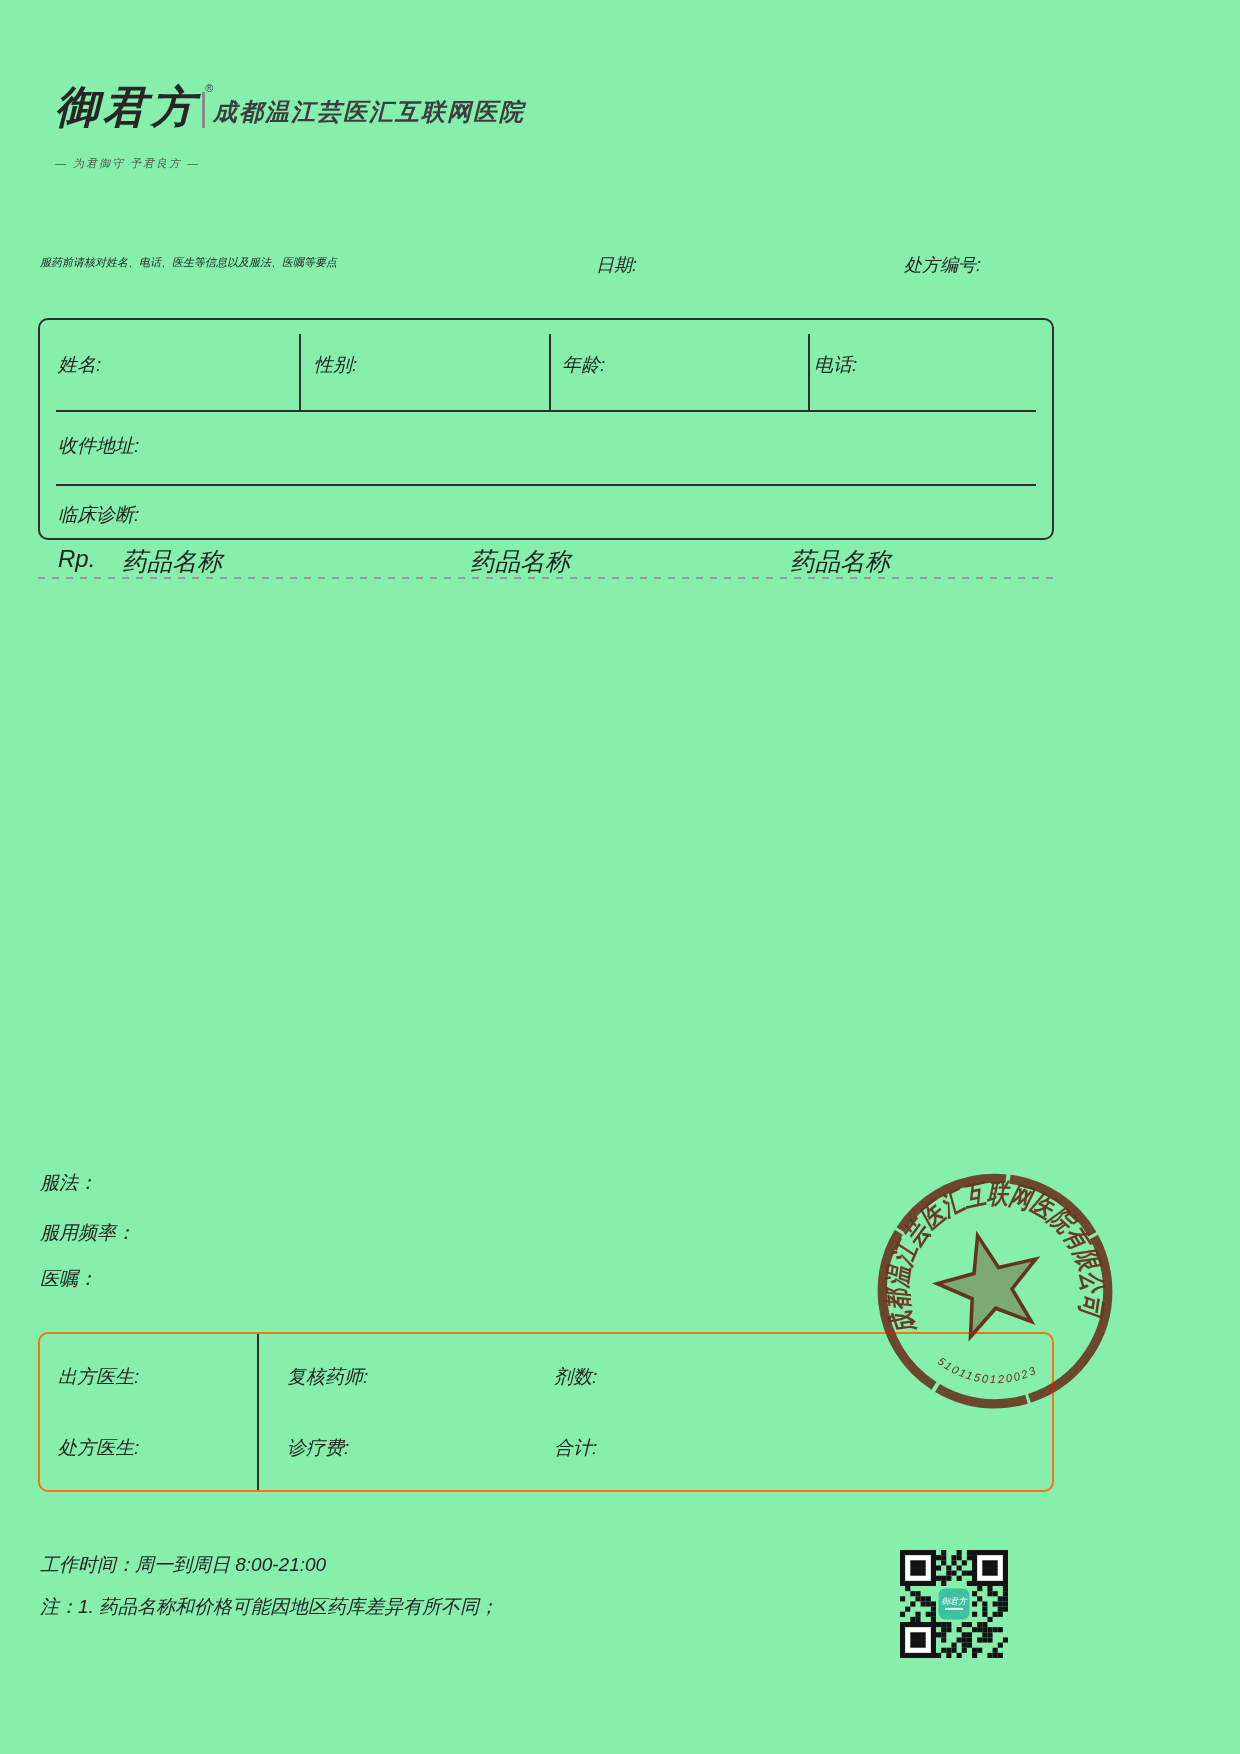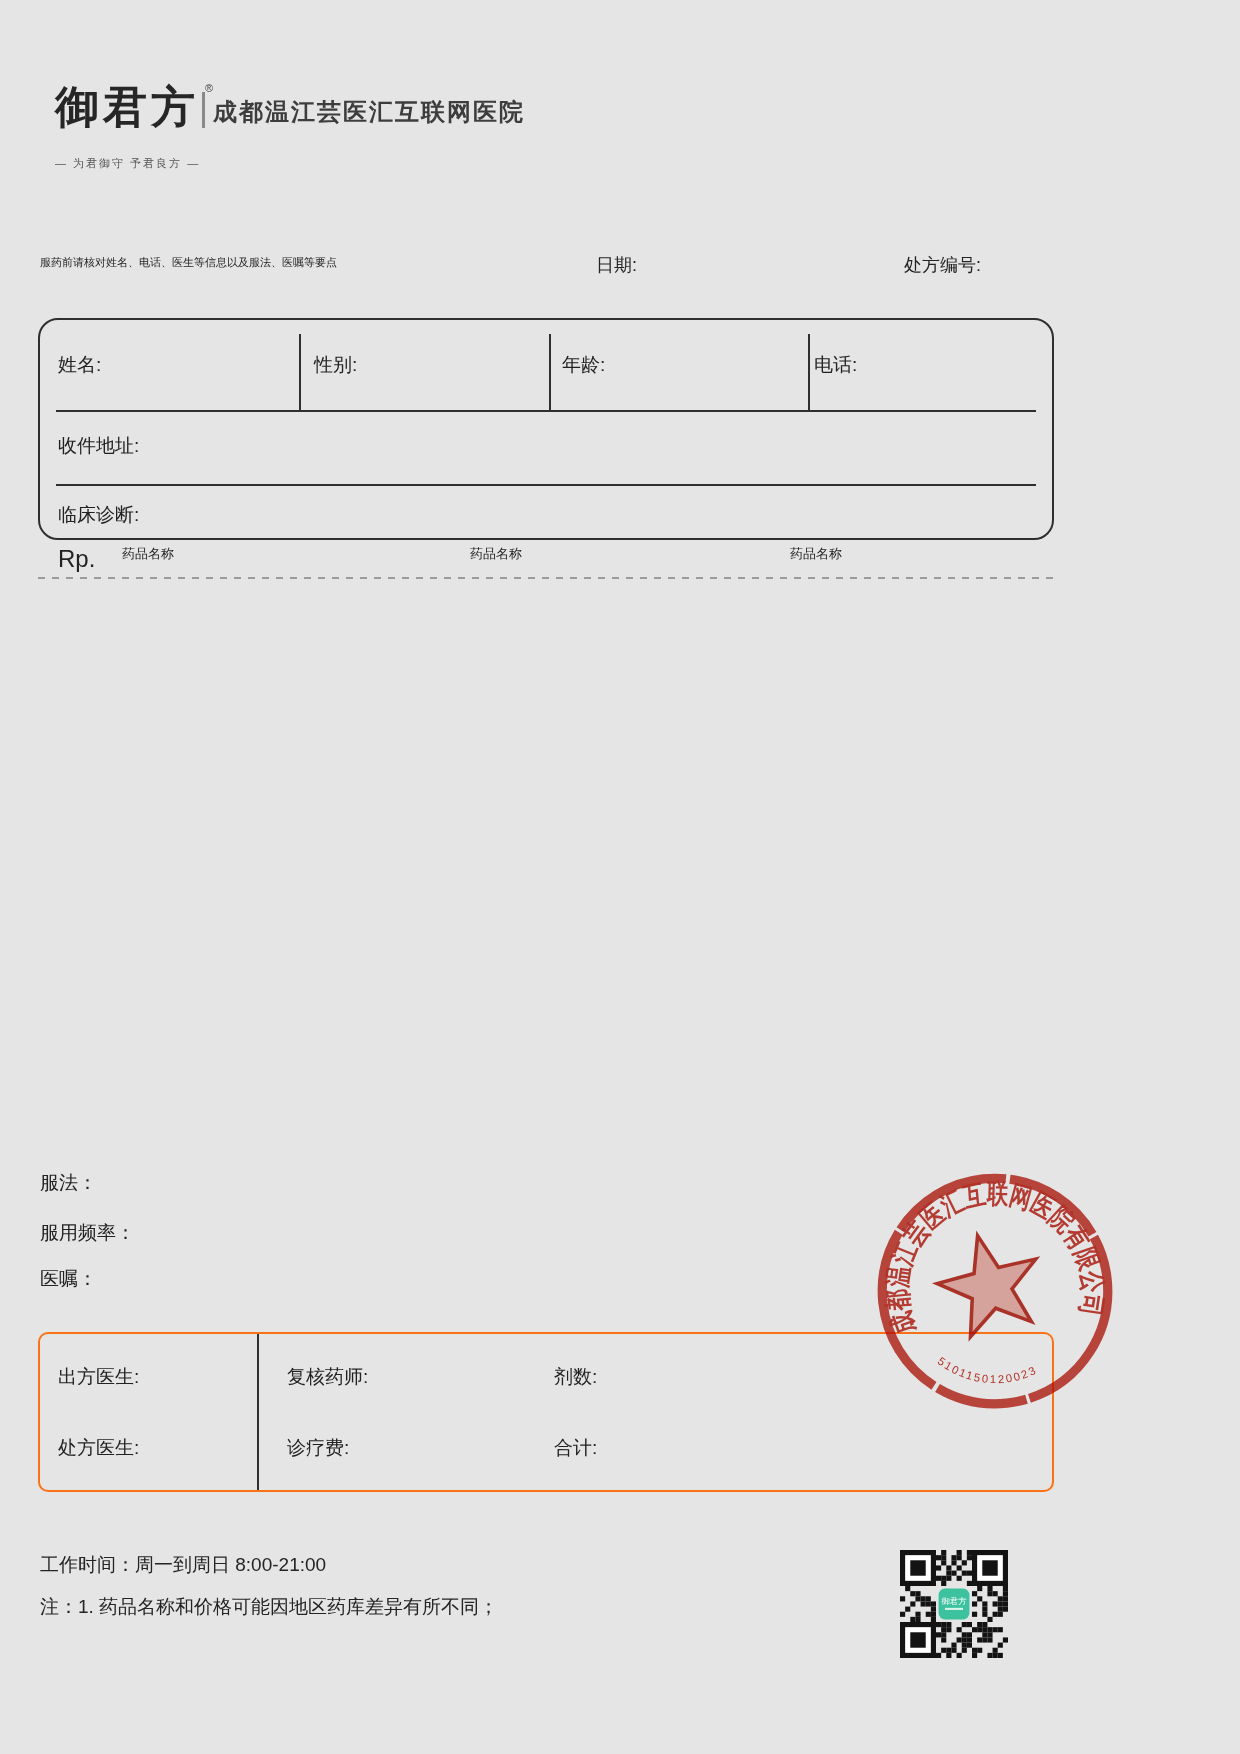--- a/index.html
+++ b/index.html
@@ -1,45 +1,45 @@
 <!DOCTYPE html>
 <html><head>
 <meta charset="utf-8">
 <style>
   html,body{margin:0;padding:0;background:#fff;}
-  .page{position:relative;width:1240px;height:1754px;background:#e5e5e5;overflow:hidden;
-        font-family:"Liberation Sans",sans-serif;color:#2a2a2a;}
+  .page{position:relative;width:1240px;height:1754px;background:#86efac;overflow:hidden;
+        font-family:"Liberation Sans",sans-serif;color:#2a2a2a;font-style:italic;}
   .page *{box-sizing:border-box;}
 
   
   .logo{position:absolute;left:55px;top:84px;width:200px;}
   .logo-row{position:relative;display:flex;align-items:flex-start;}
   .logo-text{font-family:"DejaVu Serif",serif;font-weight:bold;font-size:44px;line-height:46px;
              letter-spacing:4px;color:#262626;}
   .logo-reg{font-size:11px;color:#444;margin-top:-2px;}
   .logo-bar{width:3px;height:36px;background:#8a8a8a;margin:8px 0 0 3px;}
   .logo-tagline{margin-top:26px;font-size:11px;letter-spacing:2px;color:#555;white-space:nowrap;}
   .hospital-title{position:absolute;left:213px;top:96px;font-size:24px;font-weight:bold;color:#3d3d3d;
                   letter-spacing:2px;}
 
   
   .notice-text{position:absolute;left:40px;top:255px;font-size:11px;color:#242424;}
   .date-label{position:absolute;left:596px;top:253px;font-size:18px;color:#242424;}
   .rxno-label{position:absolute;left:856px;top:253px;font-size:18px;color:#242424;margin-left:48px;}
 
   
   .pbox{position:absolute;left:38px;top:318px;width:1016px;height:222px;
-        border:2px solid #2f2f2f;border-radius:20px;}
+        border:2px solid #2f2f2f;border-radius:10px;}
   .pbox .vsep{position:absolute;top:14px;width:2px;height:76px;background:#2f2f2f;}
   .pbox .hline{position:absolute;left:16px;right:16px;height:2px;background:#2f2f2f;}
   .plabel{position:absolute;font-size:19px;color:#222;white-space:nowrap;}
 
   
   .rp-label{position:absolute;left:58px;top:545px;font-size:24px;color:#222;}
-  .drug-col{position:absolute;top:545px;font-size:13px;color:#222;}
+  .drug-col{position:absolute;top:545px;font-size:25px;color:#222;}
   .dash-line{position:absolute;left:38px;top:577px;width:1016px;height:2px;
              background:repeating-linear-gradient(90deg,#9b9b9b 0 7px,transparent 7px 14px);}
 
   
   .usage-label{position:absolute;left:40px;font-size:19px;color:#222;}
 
   
   .sbox{position:absolute;left:38px;top:1332px;width:1016px;height:160px;
         border:2px solid #f97316;border-radius:10px;}
   .sbox .vsep{position:absolute;left:217px;top:0;width:2px;height:156px;background:#2f2f2f;}

